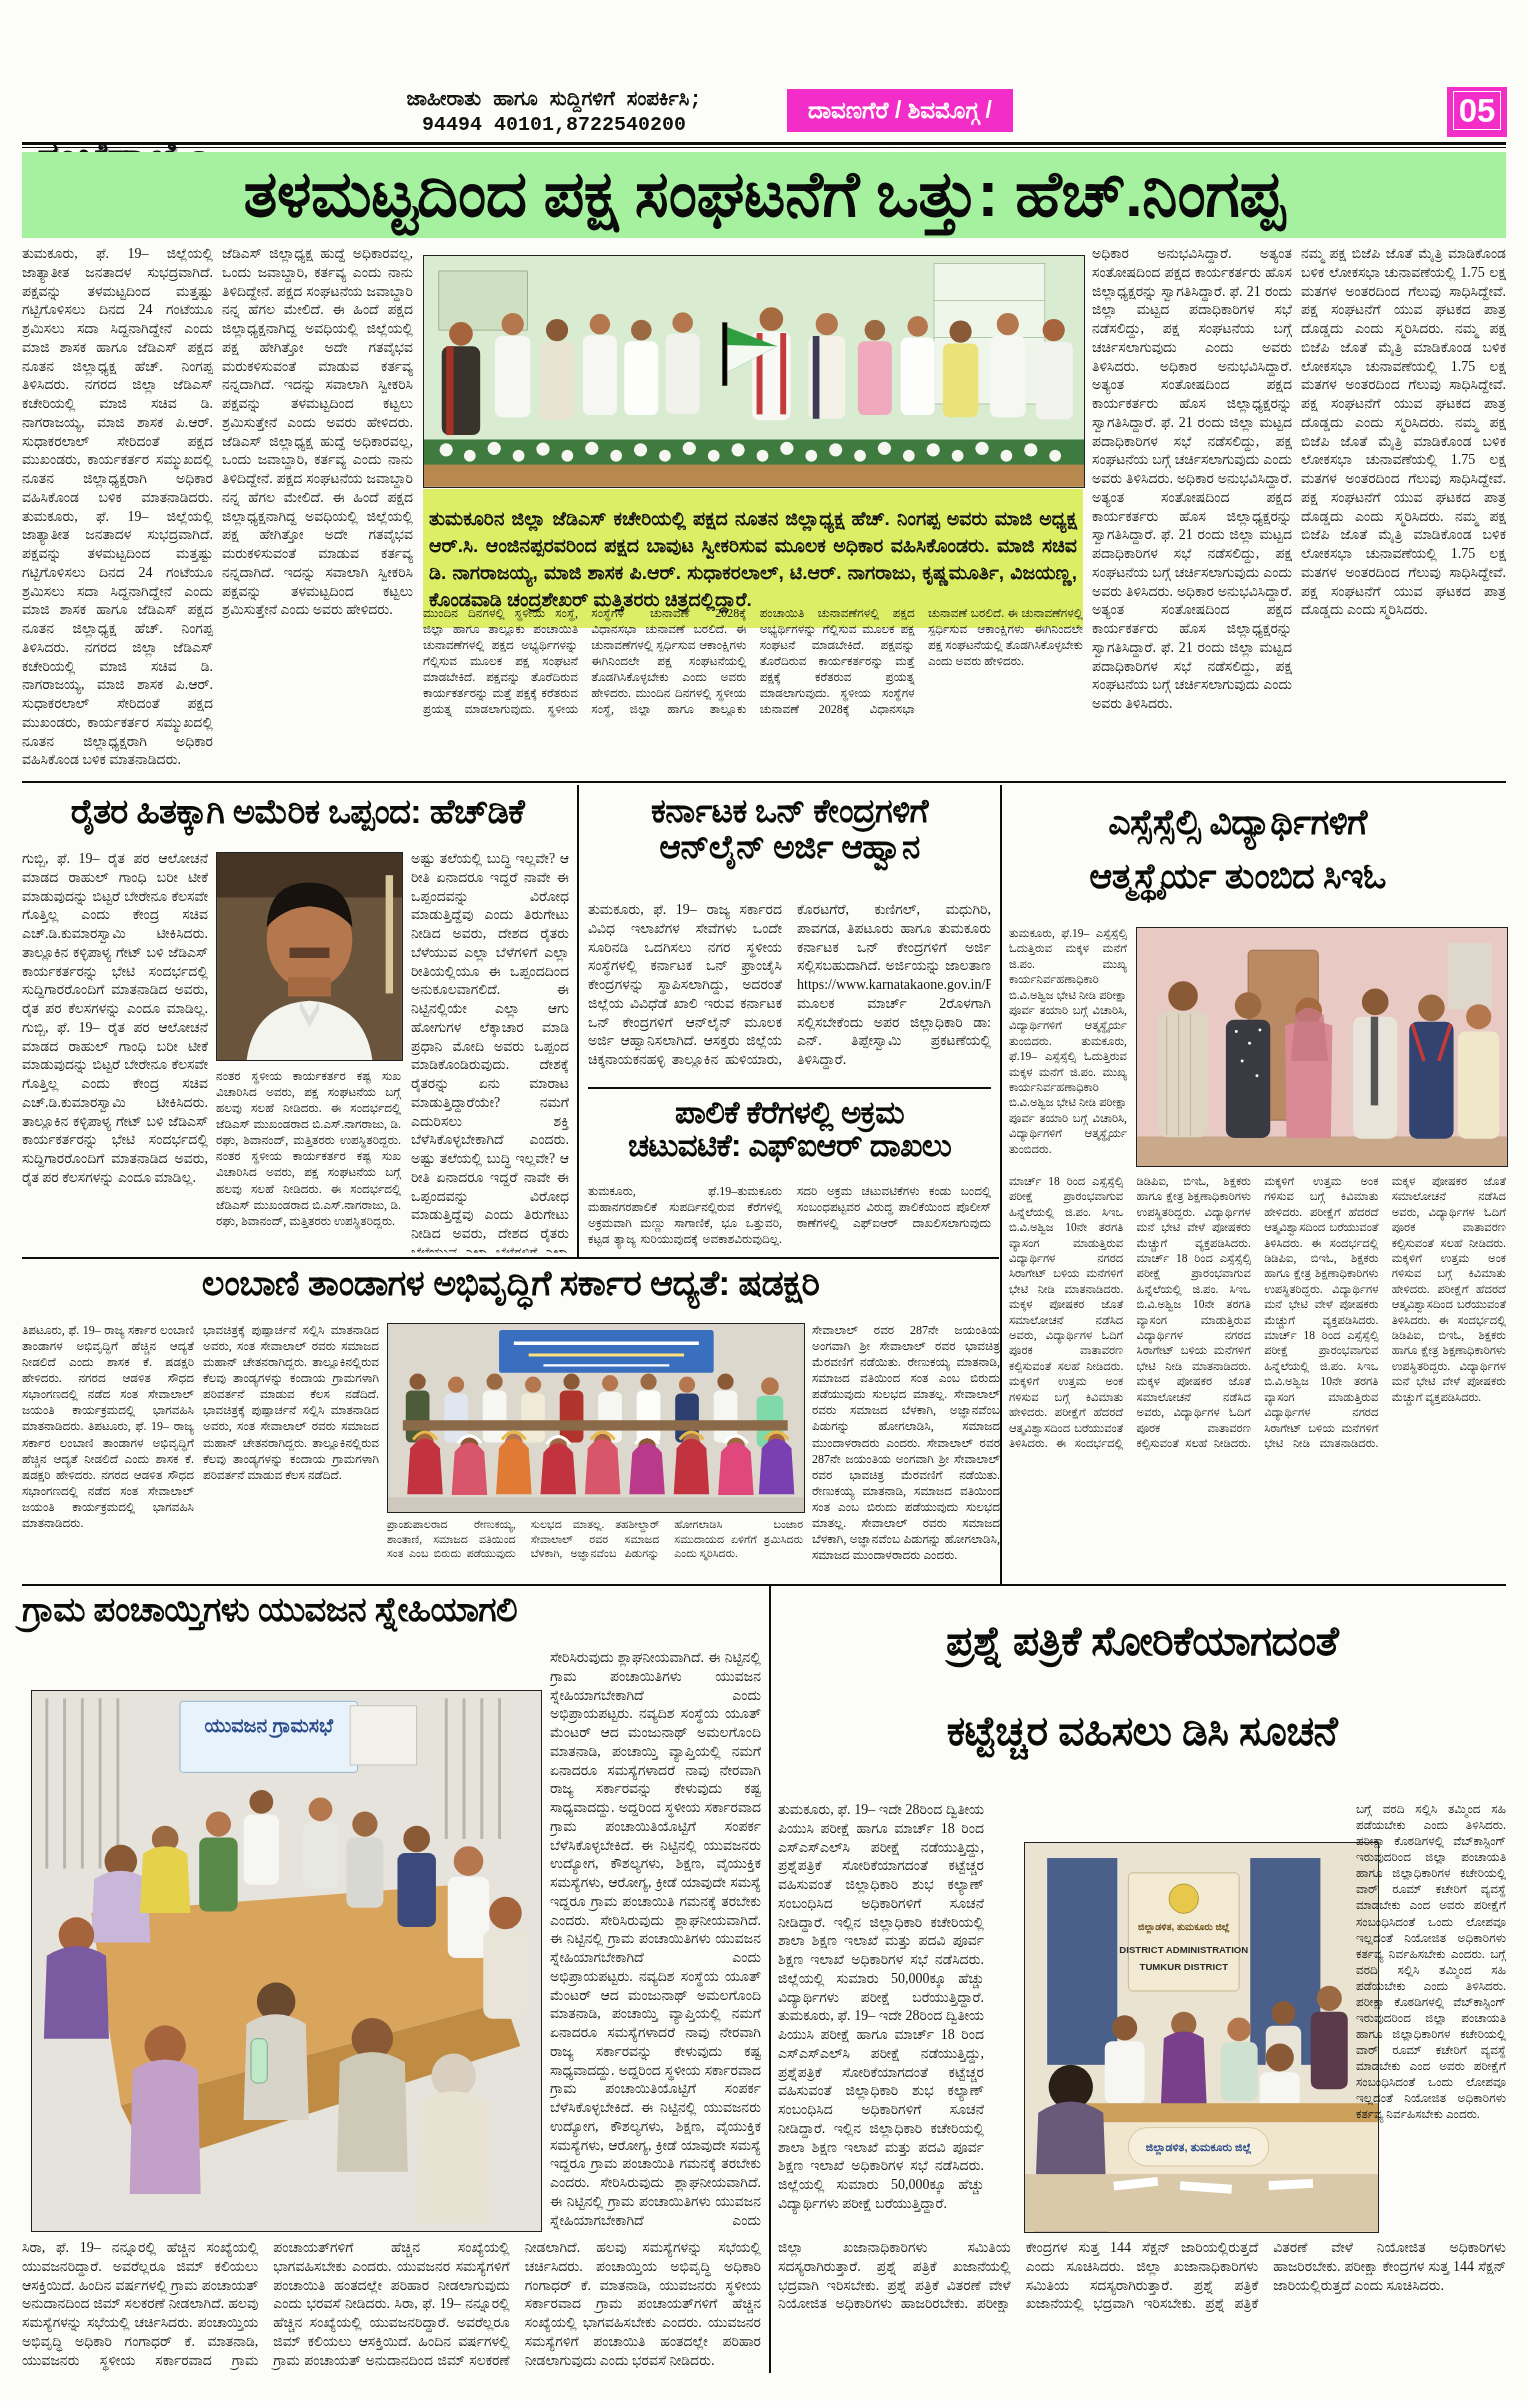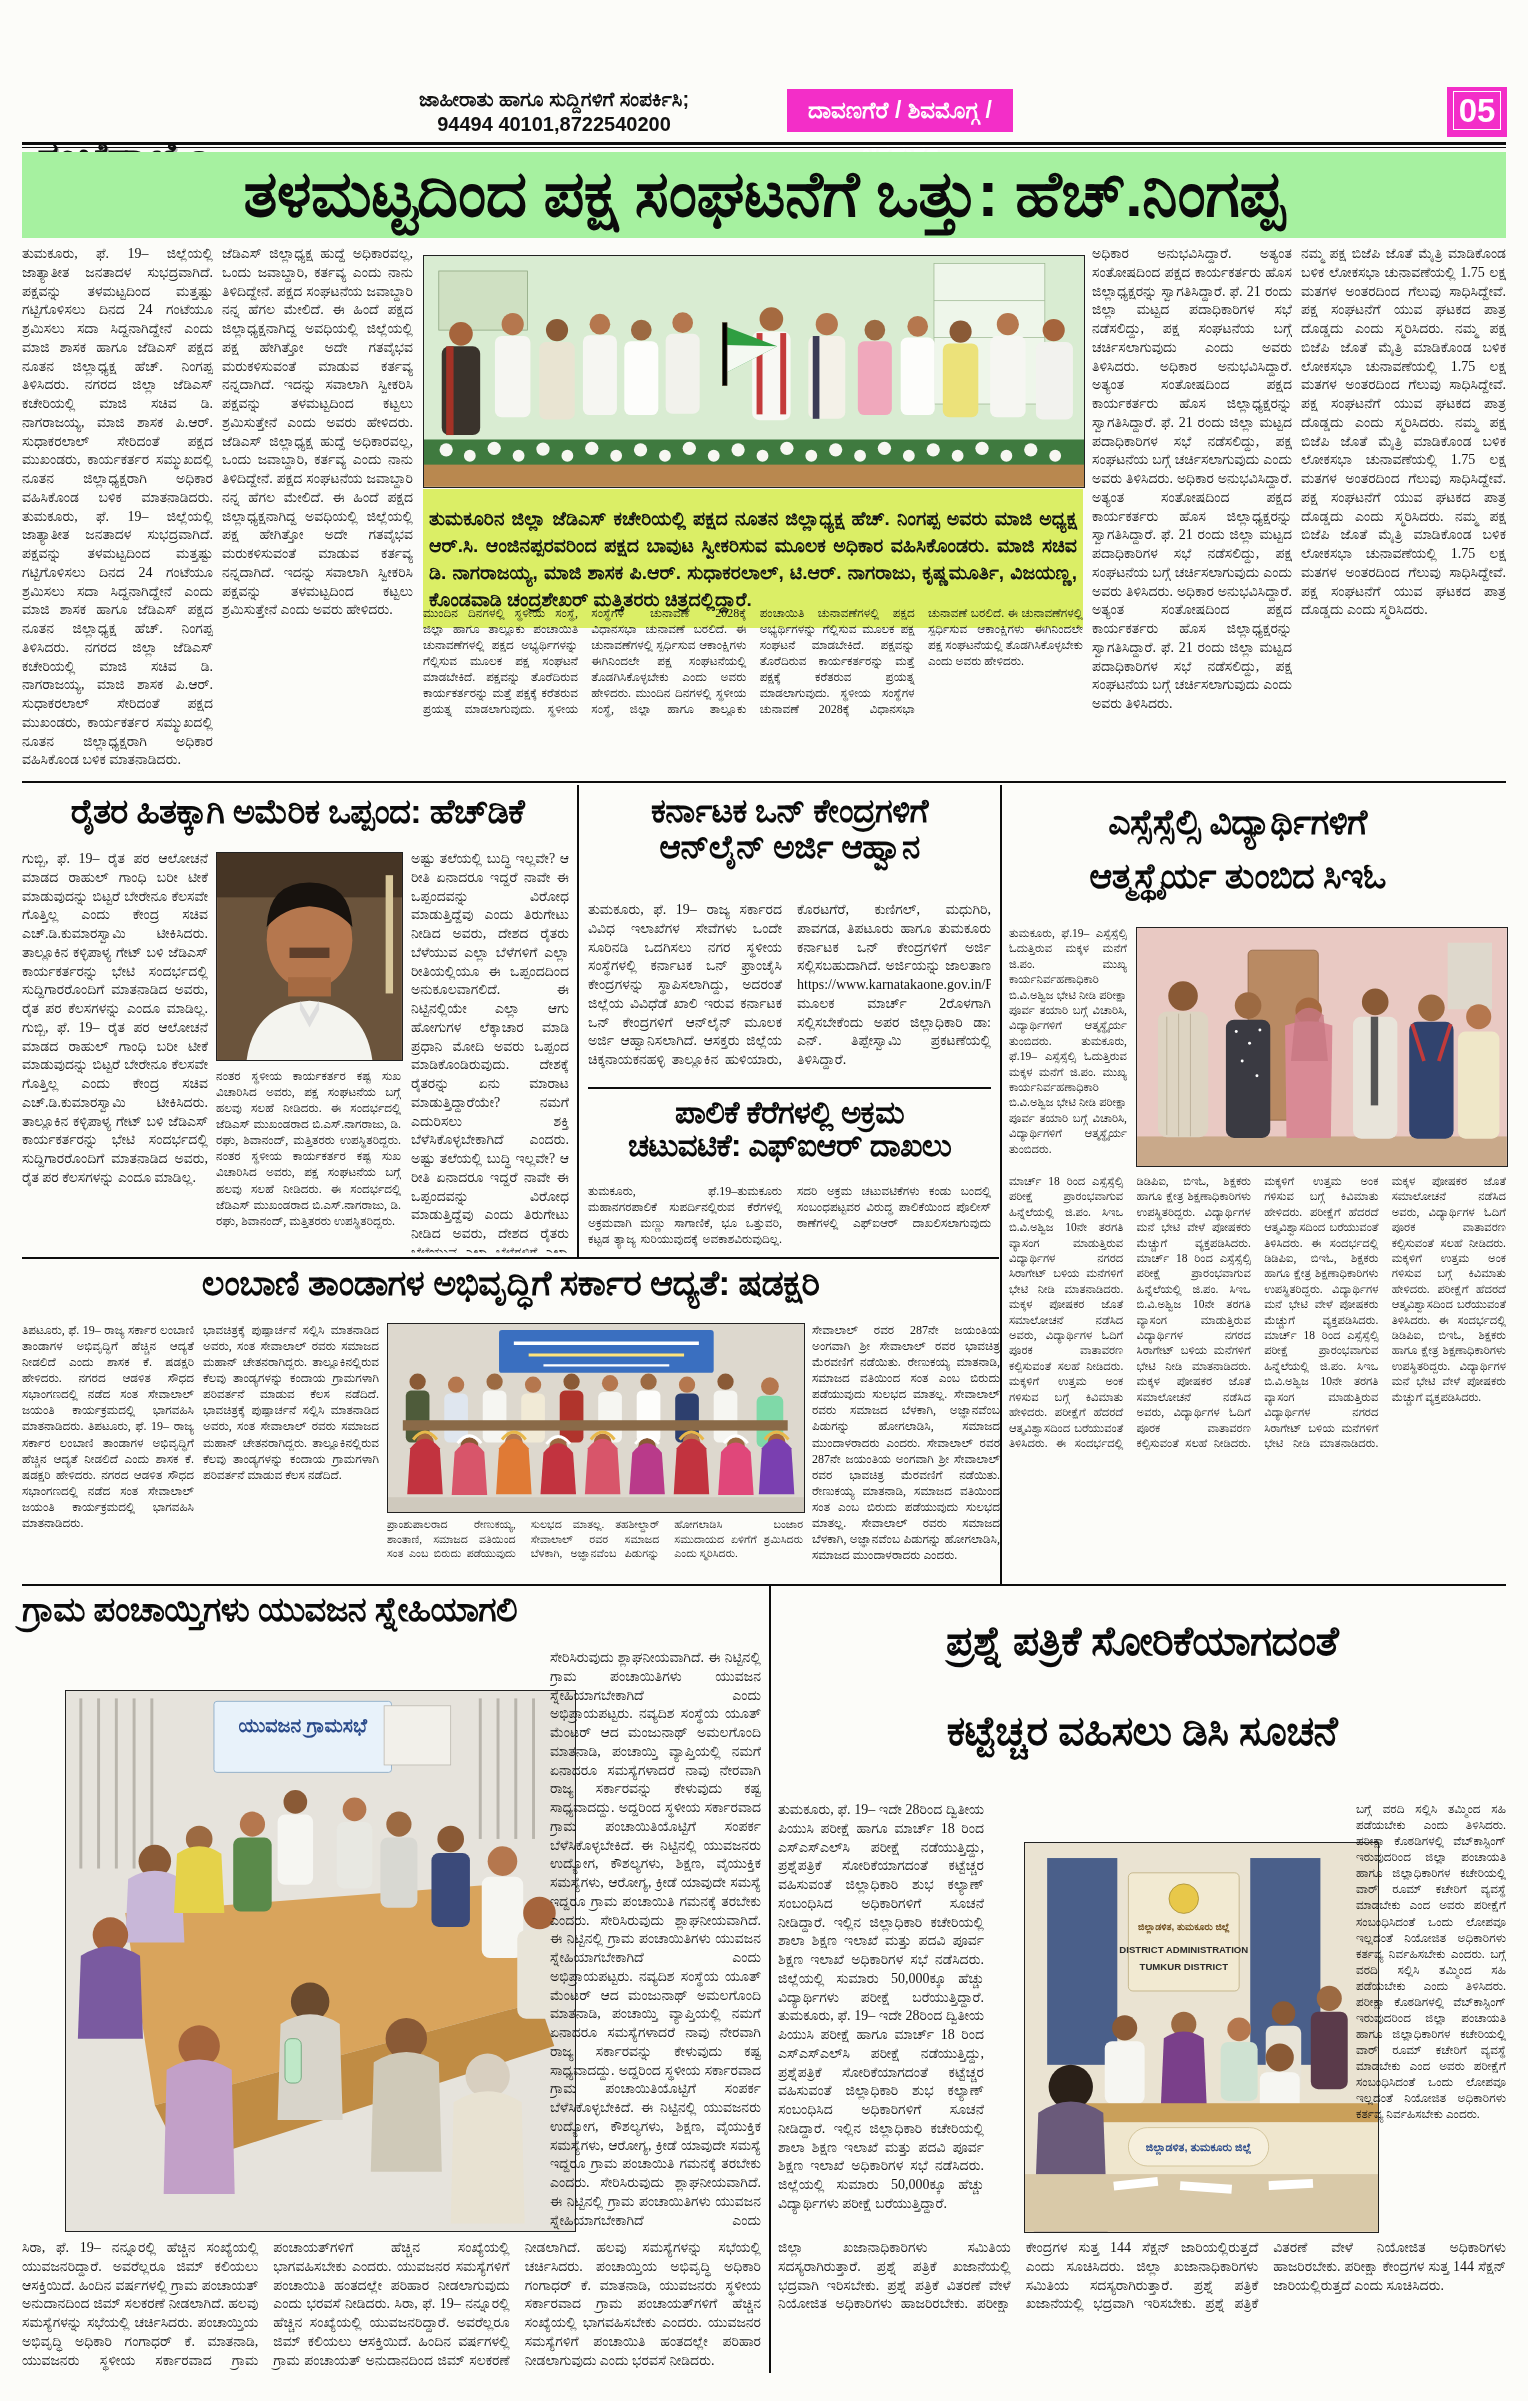--- a/index.html
+++ b/index.html
@@ -20,21 +20,21 @@
            background:#dbee66;padding:17px 6px;text-align:justify;}
   .masthead{font-weight:900;font-size:41px;letter-spacing:0.7px;color:#101010;
             font-family:"Liberation Serif",serif;text-shadow:1.5px 1.5px 0 #bbb;}
   .bird{display:inline-block;width:30px;height:30px;border-radius:50%;background:#45d5e8;
         border:2.2px solid #111;vertical-align:middle;position:relative;}
   .bird:after{content:"";position:absolute;left:6px;top:9px;width:16.3px;height:7.4px;background:#fff;
         border-radius:60% 90% 10% 60%;transform:rotate(-15deg);}
   .pinkbox{background:#f32ec8;color:#fff;font-weight:800;text-align:center;
            font-family:"Liberation Sans",sans-serif;}
   .contact{font-weight:800;font-size:20px;text-align:center;line-height:1.25;
-           font-family:Liberation Sans, sans-serif;}
+           font-family:Liberation Mono, monospace;}
   .datetxt{font-weight:800;font-size:27px;font-family:"Liberation Serif",serif;}
   .greenband{background:#a6f1a0;display:flex;align-items:center;justify-content:center;}
 </style>
 </head>
 <body>
 
 <div class="page">
 
   <div class="abs" style="left:22px;top:87px;width:1484px;height:53px;">
     <div class="abs" style="left:15px;top:1.5px;margin-top:44px;">
@@ -331,21 +331,21 @@
   <div class="abs body-col" style="left:812px;top:1322px;width:188px;height:257px;font-size:12px;">
     <div class="fill">ಸೇವಾಲಾಲ್ ರವರ 287ನೇ ಜಯಂತಿಯ ಅಂಗವಾಗಿ ಶ್ರೀ ಸೇವಾಲಾಲ್ ರವರ ಭಾವಚಿತ್ರ ಮೆರವಣಿಗೆ ನಡೆಯಿತು. ರೇಣುಕಯ್ಯ ಮಾತನಾಡಿ, ಸಮಾಜದ ವತಿಯಿಂದ ಸಂತ ಎಂಬ ಬಿರುದು ಪಡೆಯುವುದು ಸುಲಭದ ಮಾತಲ್ಲ. ಸೇವಾಲಾಲ್ ರವರು ಸಮಾಜದ ಬೆಳಕಾಗಿ, ಅಜ್ಞಾನವೆಂಬ ಪಿಡುಗನ್ನು ಹೋಗಲಾಡಿಸಿ, ಸಮಾಜದ ಮುಂದಾಳರಾದರು ಎಂದರು. ಸೇವಾಲಾಲ್ ರವರ 287ನೇ ಜಯಂತಿಯ ಅಂಗವಾಗಿ ಶ್ರೀ ಸೇವಾಲಾಲ್ ರವರ ಭಾವಚಿತ್ರ ಮೆರವಣಿಗೆ ನಡೆಯಿತು. ರೇಣುಕಯ್ಯ ಮಾತನಾಡಿ, ಸಮಾಜದ ವತಿಯಿಂದ ಸಂತ ಎಂಬ ಬಿರುದು ಪಡೆಯುವುದು ಸುಲಭದ ಮಾತಲ್ಲ. ಸೇವಾಲಾಲ್ ರವರು ಸಮಾಜದ ಬೆಳಕಾಗಿ, ಅಜ್ಞಾನವೆಂಬ ಪಿಡುಗನ್ನು ಹೋಗಲಾಡಿಸಿ, ಸಮಾಜದ ಮುಂದಾಳರಾದರು ಎಂದರು.</div>
   </div>
   <div class="abs body-col cols3" style="left:387px;top:1517px;width:416px;height:62px;font-size:11px;">
     <div>ಪ್ರಾಂಶುಪಾಲರಾದ ರೇಣುಕಯ್ಯ, ಶಾಂತಾಣಿ, ಸಮಾಜದ ವತಿಯಿಂದ ಸಂತ ಎಂಬ ಬಿರುದು ಪಡೆಯುವುದು ಸುಲಭದ ಮಾತಲ್ಲ. ತಹಶೀಲ್ದಾರ್ ಸೇವಾಲಾಲ್ ರವರ ಸಮಾಜದ ಬೆಳಕಾಗಿ, ಅಜ್ಞಾನವೆಂಬ ಪಿಡುಗನ್ನು ಹೋಗಲಾಡಿಸಿ ಬಂಜಾರ ಸಮುದಾಯದ ಏಳಿಗೆಗೆ ಶ್ರಮಿಸಿದರು ಎಂದು ಸ್ಮರಿಸಿದರು.</div>
   </div>
 
   <div class="abs rule-h" style="left:22px;top:1584px;width:1484px;height:2.2px;"></div>
 
   <div class="abs hl" style="left:22px;top:1591px;width:739px;font-size:34px;text-align:left;">ಗ್ರಾಮ ಪಂಚಾಯ್ತಿಗಳು ಯುವಜನ ಸ್ನೇಹಿಯಾಗಲಿ</div>
-  <div class="abs photo" style="left:31px;top:1690px;width:509px;height:540px;margin-left:34px;">
+  <div class="abs photo" style="left:31px;top:1690px;width:509px;height:540px;">
     <svg width="509" height="540" viewBox="0 0 688 730">
       <rect width="688" height="730" fill="#e6e3dc"></rect>
       <g stroke="#b9b5ac" stroke-width="4">
         <line x1="20" y1="10" x2="20" y2="240"></line>
           <line x1="44" y1="10" x2="44" y2="240"></line>
           <line x1="68" y1="10" x2="68" y2="240"></line>
           <line x1="92" y1="10" x2="92" y2="240"></line>
           <line x1="116" y1="10" x2="116" y2="240"></line>
         <line x1="560" y1="10" x2="560" y2="200"></line>
           <line x1="584" y1="10" x2="584" y2="200"></line>

